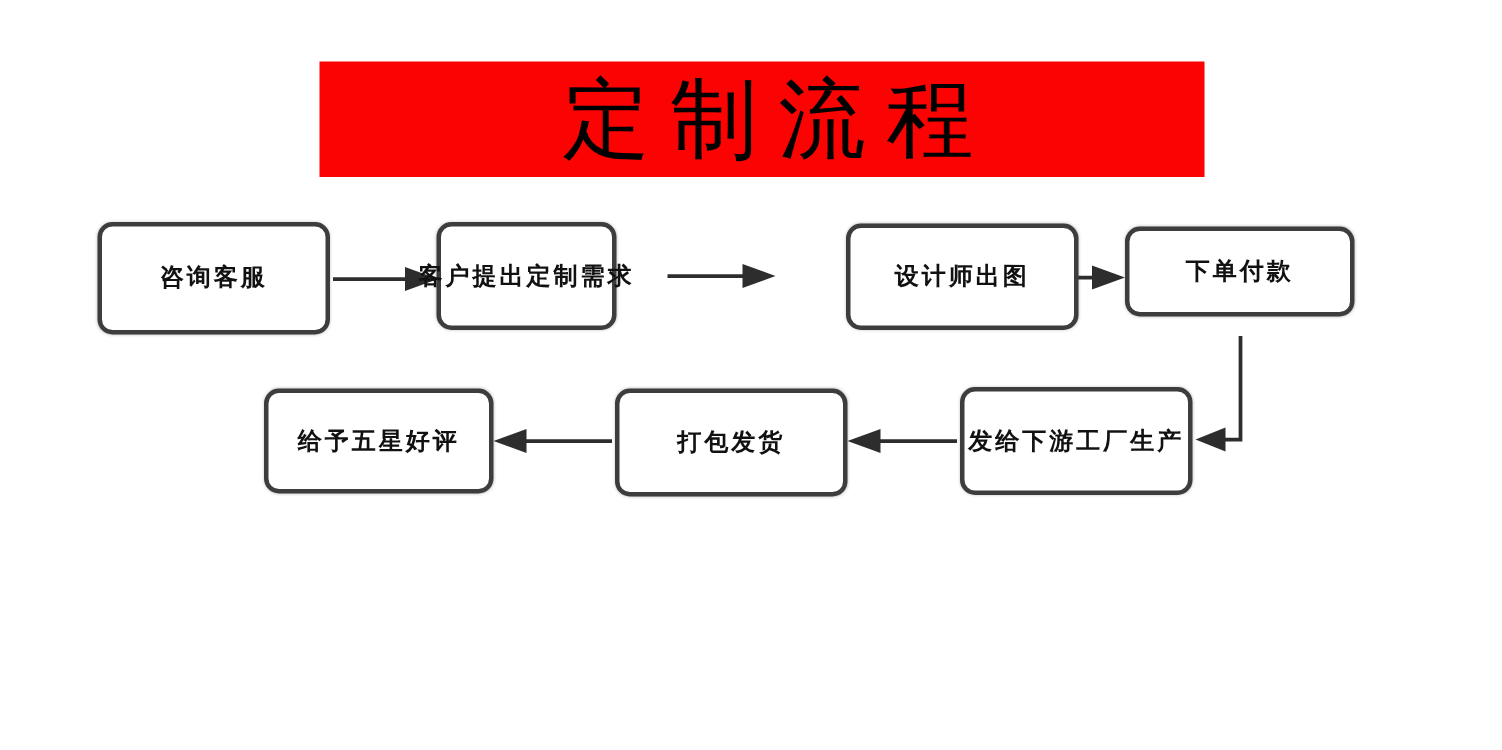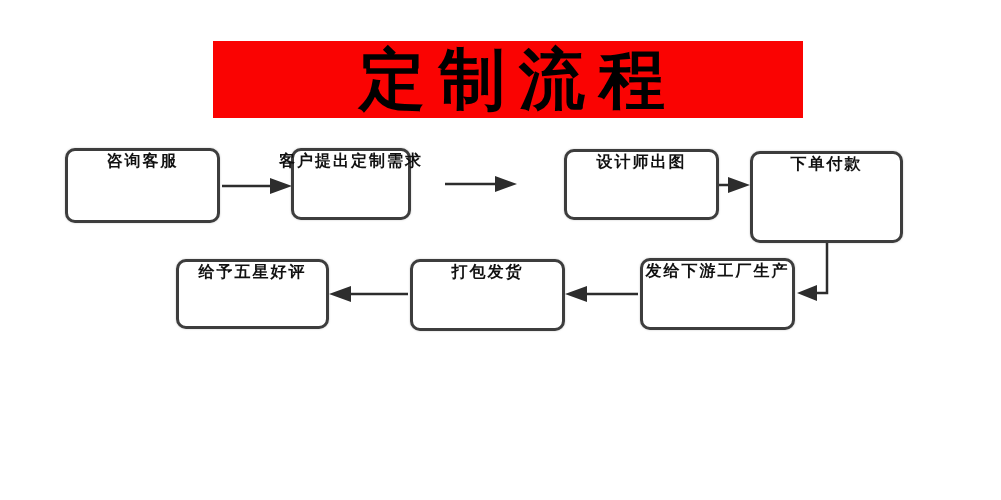--- a/index.html
+++ b/index.html
@@ -15,36 +15,36 @@
     position: absolute;
     left: 213px; top: 41px;
     width: 590px; height: 77px;
     background: #fa0302;
     display: flex;
     align-items: center;
     justify-content: center;
   }
   .banner-title {
     font-family: "Liberation Serif", serif;
-    font-weight: 700;
-    font-size: 66px;
+    font-weight: 400;
+    font-size: 58px;
     line-height: 1;
     letter-spacing: 14px;
     padding-left: 22px; 
     color: #000000;
     white-space: nowrap;
   }
   .node {
     position: absolute;
     box-sizing: border-box;
     background: #ffffff;
     border: 3px solid #3d3d3d;
     border-radius: 10px;
     display: flex;
-    align-items: flex-start;
+    align-items: center;
     justify-content: center;
     box-shadow: 0 0 2px rgba(80,80,80,0.35);
   }
   .node-label {
     font-family: "Liberation Serif", serif;
     font-weight: bold;
     font-size: 16px;
     letter-spacing: 2px;
     color: #111111;
     white-space: nowrap;
@@ -103,21 +103,21 @@
   </div>
 
   <div class="node" style="left:291px; top:148px; width:120px; height:72px;">
     <span class="node-label">客户提出定制需求</span>
   </div>
 
   <div class="node" style="left:517px; top:149px; width:155px; height:71px;margin-left:47px;">
     <span class="node-label">设计师出图</span>
   </div>
 
-  <div class="node" style="left:750px; top:151px; width:153px; height:92px;">
+  <div class="node" style="left:750px; top:151px; width:153px; height:60px;">
     <span class="node-label">下单付款</span>
   </div>
 
   <div class="node" style="left:640px; top:258px; width:155px; height:72px;">
     <span class="node-label">发给下游工厂生产</span>
   </div>
 
   <div class="node" style="left:410px; top:259px; width:155px; height:72px;">
     <span class="node-label">打包发货</span>
   </div>

